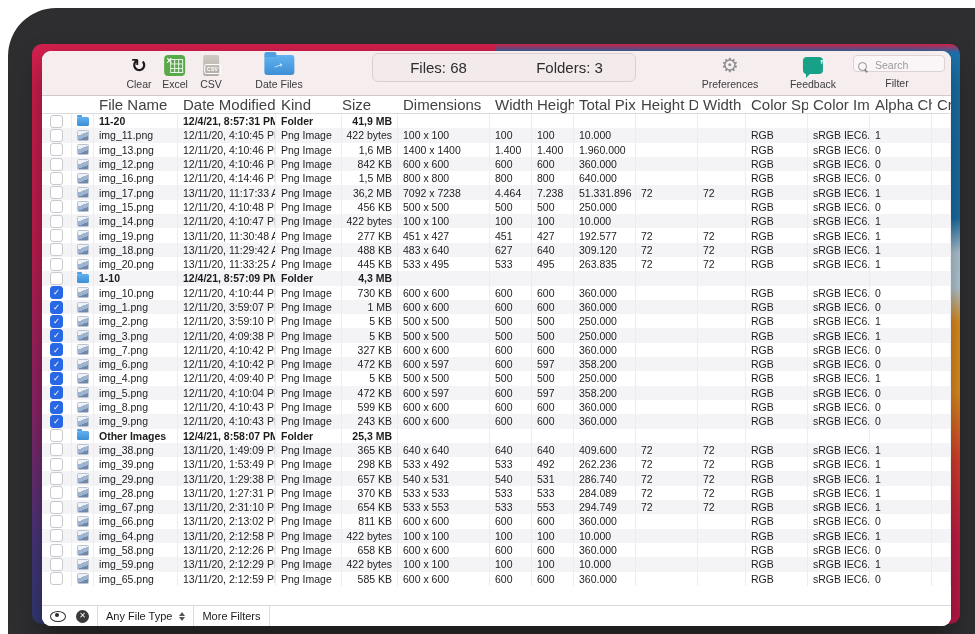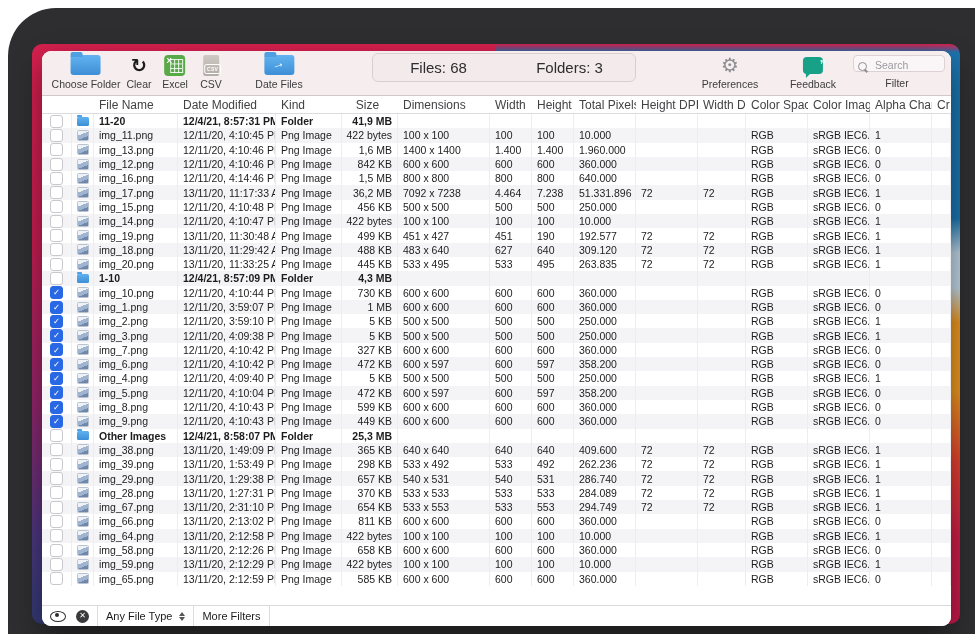--- a/index.html
+++ b/index.html
@@ -58,23 +58,23 @@
   .mag{position:relative;width:7px;height:7px;border:1.4px solid #8e8e93;border-radius:50%;flex:none;}
   .mag::after{content:'';position:absolute;width:1.6px;height:4px;background:#8e8e93;
       left:6px;top:5.5px;transform:rotate(-45deg);}
   .search-text{font-size:10.5px;color:#9a9a9e;}
   .filter-label{position:absolute;right:24px;top:26px;width:60px;text-align:center;
       font-size:10.5px;color:#3c3c3e;}
   
   .grid{display:grid;grid-template-columns:30px 22px 84px 98px 66px 56px 92px 42px 42px 62px 62px 48px 62px 62px 62px minmax(0,1fr);}
   .thead{flex:none;height:17px;background:#fff;border-top:1px solid #d2c8c9;
       border-bottom:1px solid #dcdce0;align-items:center;}
-  .hcell{font-size:12px;color:#424245;white-space:nowrap;overflow:hidden;padding-left:5px;
+  .hcell{font-size:15px;color:#424245;white-space:nowrap;overflow:hidden;padding-left:5px;
       line-height:16px;}
-  .hcell.a-r{text-align:center;padding-right:5px;padding-left:0;}
+  .hcell.a-r{text-align:left;padding-right:5px;padding-left:0;}
   .tbody{flex:1 1 auto;overflow:hidden;}
   .trow{height:14.3px;align-items:center;}
   .trow.alt{background:#f4f4f6;}
   .bcell{font-size:10.5px;color:#1c1c1e;white-space:nowrap;overflow:hidden;padding-left:5px;
       height:100%;display:flex;align-items:center;border-right:1px solid #ededf0;}
   .bcell.a-r{justify-content:flex-end;padding-right:5px;padding-left:0;}
   .trow.folder .bcell{font-weight:bold;}
   .cb{width:11px;height:11px;border-radius:3px;border:1px solid #c9c9cd;background:#fff;
       margin:0 auto;display:flex;align-items:center;justify-content:center;flex:none;}
   .cb.on{background:#2968e4;border-color:#2968e4;color:#fff;font-size:8.5px;font-weight:bold;line-height:1;}
@@ -106,26 +106,20 @@
 <div class="frame">
   <div class="desktop">
     <div class="wp-left"></div>
     <div class="wp-right"></div>
   </div>
 
   <div class="window">
 
 
     <div class="toolbar">
-      <div class="tb-item" style="left:44px">
-        <div class="tb-icon">
-            <span class="icon-folder"></span>
-          </div>
-        <div class="tb-label">Choose Folder</div>
-      </div>
       <div class="tb-item" style="left:97px">
         <div class="tb-icon">
             <span class="icon-refresh">↻</span>
           </div>
         <div class="tb-label">Clear</div>
       </div>
       <div class="tb-item" style="left:133px">
         <div class="tb-icon">
           <span class="icon-excel">
             <span class="xl">X</span>
@@ -377,24 +371,24 @@
         <div class="trow grid">
           <div class="bcell" style="justify-content: center; padding-left: 0px;">
             <span class="cb"></span>
           </div>
           <div class="bcell" style="justify-content: center; padding-left: 0px;">
             <span class="fic-image"></span>
           </div>
           <div class="bcell">img_19.png</div>
           <div class="bcell">13/11/20, 11:30:48 AM</div>
           <div class="bcell">Png Image</div>
-          <div class="bcell a-r">499 KB</div>
+          <div class="bcell a-r">277 KB</div>
           <div class="bcell">451 x 427</div>
           <div class="bcell">451</div>
-          <div class="bcell">190</div>
+          <div class="bcell">427</div>
           <div class="bcell">192.577</div>
           <div class="bcell">72</div>
           <div class="bcell">72</div>
           <div class="bcell">RGB</div>
           <div class="bcell">sRGB IEC6...</div>
           <div class="bcell">1</div>
           <div class="bcell"></div>
         </div>
         <div class="trow grid alt">
           <div class="bcell" style="justify-content: center; padding-left: 0px;">
@@ -663,21 +657,21 @@
         <div class="trow grid alt">
           <div class="bcell" style="justify-content: center; padding-left: 0px;">
             <span class="cb on">✓</span>
           </div>
           <div class="bcell" style="justify-content: center; padding-left: 0px;">
             <span class="fic-image"></span>
           </div>
           <div class="bcell">img_9.png</div>
           <div class="bcell">12/11/20, 4:10:43 PM</div>
           <div class="bcell">Png Image</div>
-          <div class="bcell a-r">449 KB</div>
+          <div class="bcell a-r">243 KB</div>
           <div class="bcell">600 x 600</div>
           <div class="bcell">600</div>
           <div class="bcell">600</div>
           <div class="bcell">360.000</div>
           <div class="bcell"></div>
           <div class="bcell"></div>
           <div class="bcell">RGB</div>
           <div class="bcell">sRGB IEC6...</div>
           <div class="bcell">0</div>
           <div class="bcell"></div>

